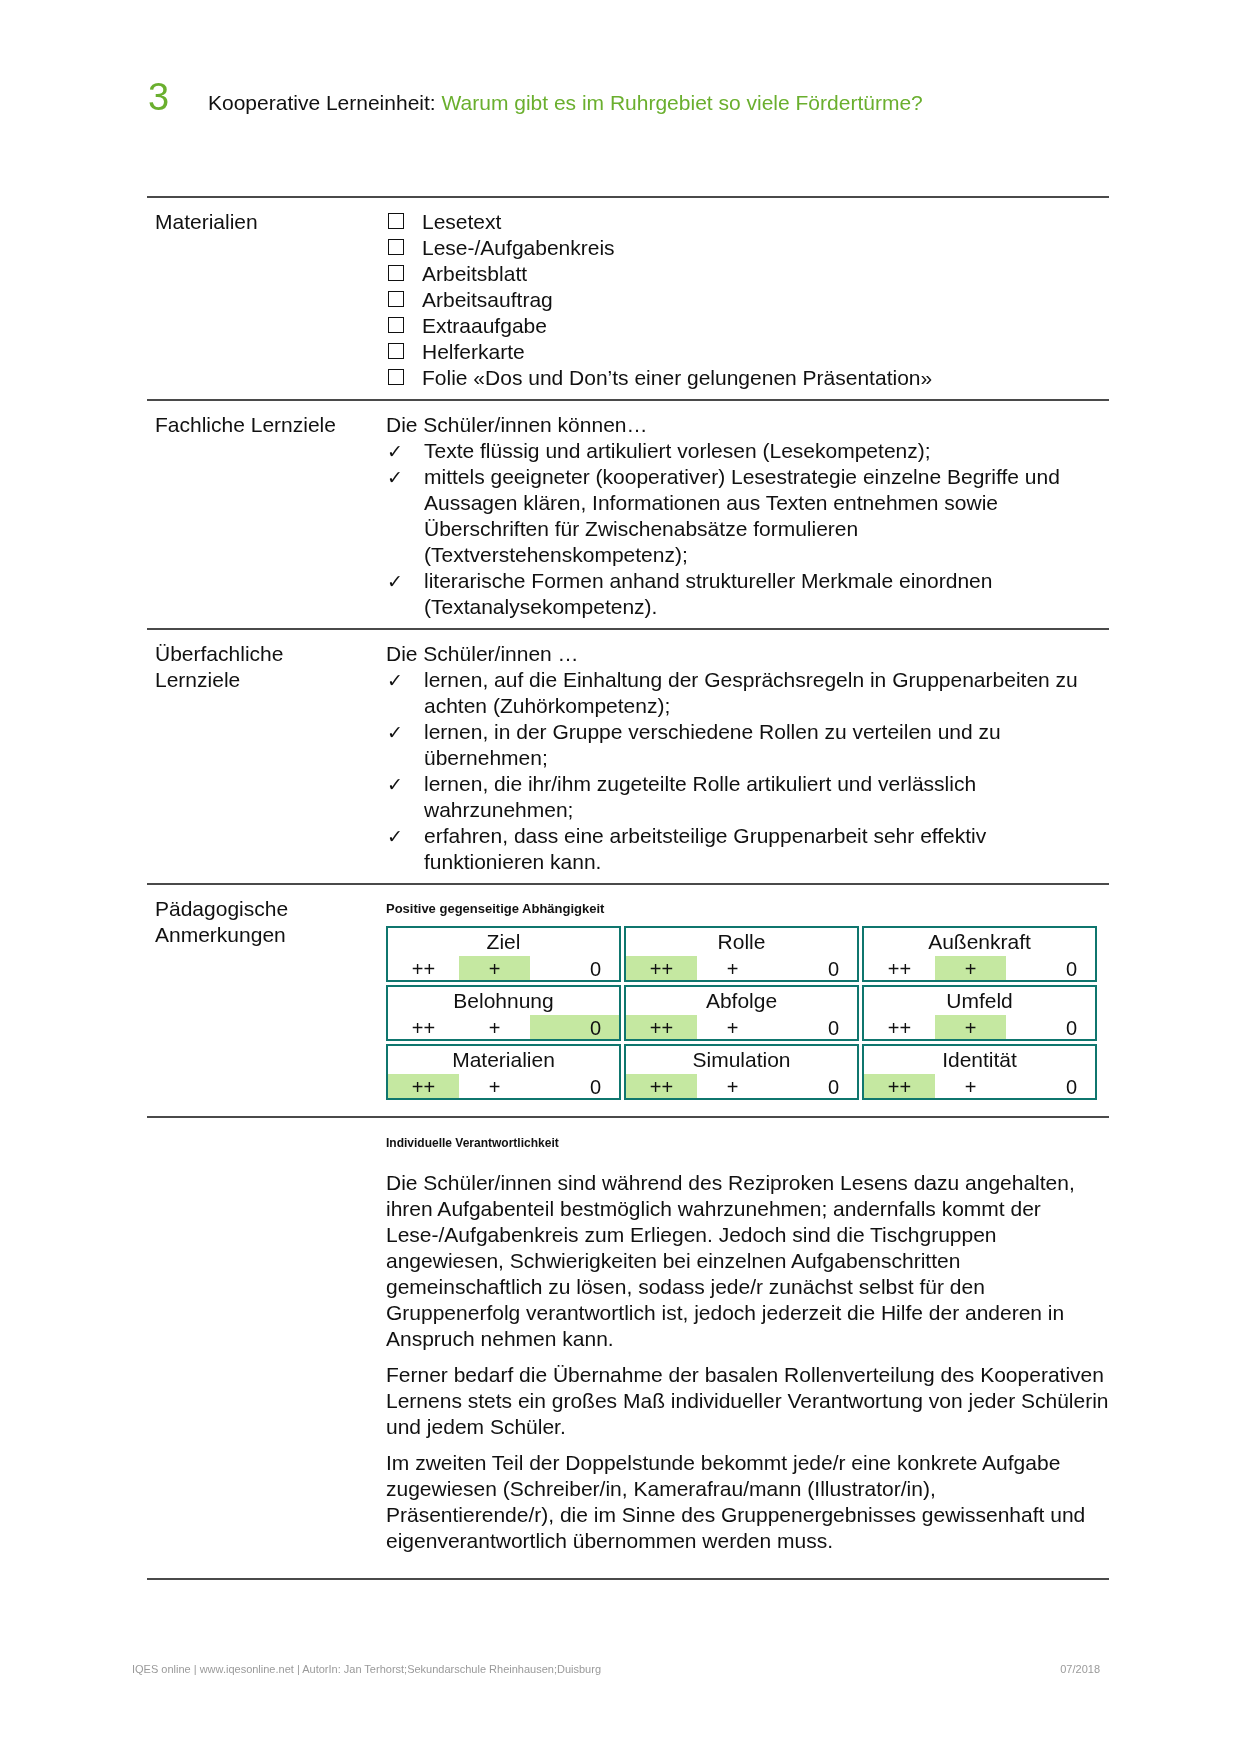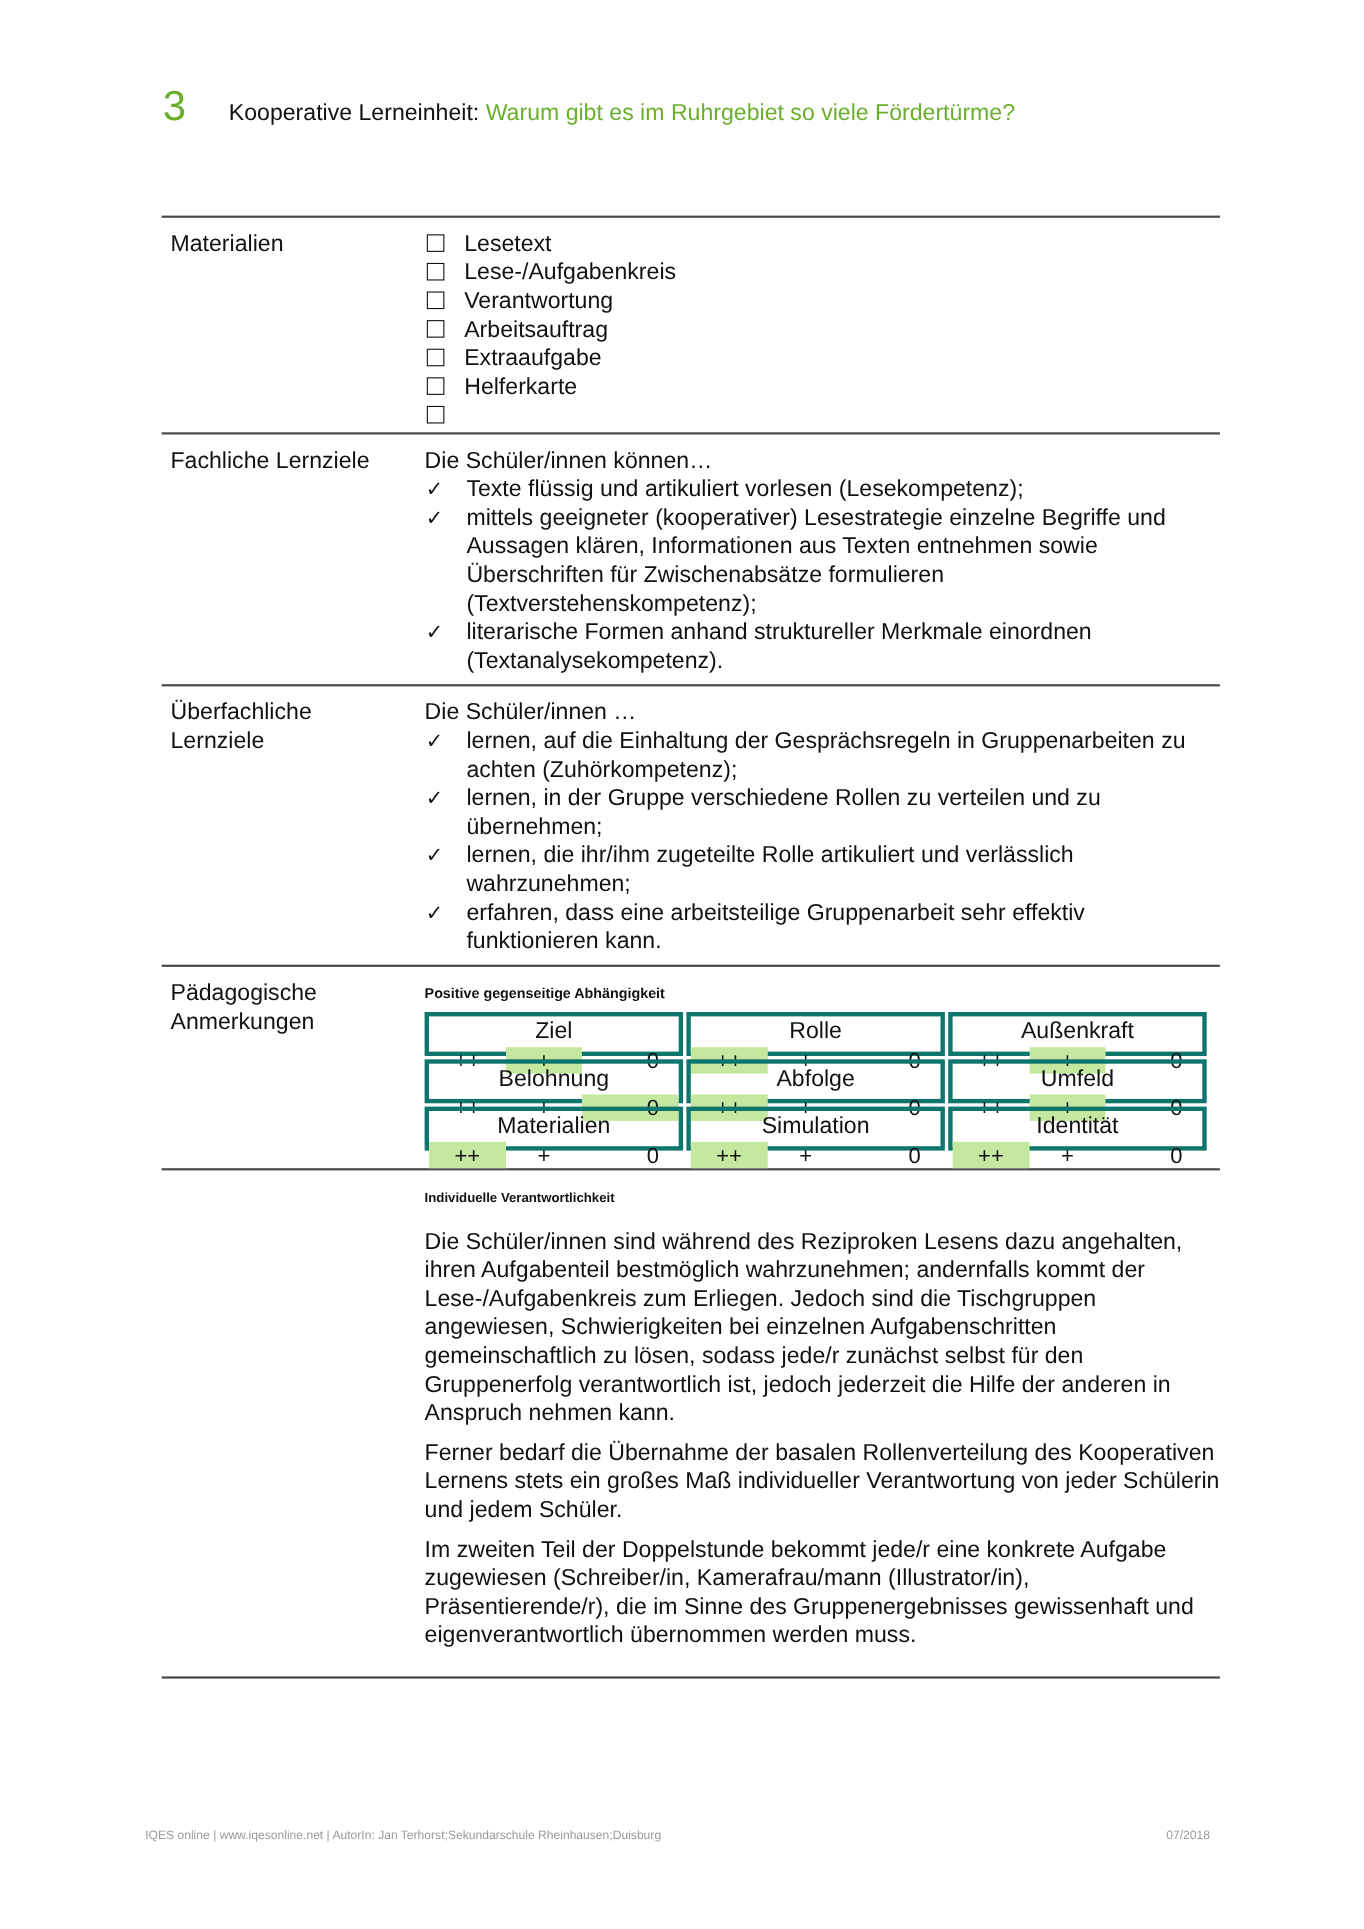--- a/index.html
+++ b/index.html
@@ -40,22 +40,22 @@
       display: inline-block; width: 20px; margin: 0 17px 0 1px; flex: none;
       font-family: "DejaVu Sans", sans-serif; font-size: 19px;
     }
     .bold-title { font-weight: bold; font-size: 13px; margin-bottom: 4px; }
 
     .grid {
       display: grid; grid-template-columns: repeat(3, 1fr); gap: 3px;
       width: 711px; margin-bottom: 8px;
     }
     .cell {
-      border: 4px solid #0f766e; box-sizing: border-box; height: 40px;
-      display: flex; flex-direction: column;
+      border: 2px solid #0f766e; box-sizing: border-box; height: 56px;
+      display: flex; flex-direction: column; justify-content: flex-end;
     }
     .cell-title { text-align: center; font-size: 21px; height: 28px; line-height: 28px; }
     .cell-levels { display: flex; height: 24px; }
     .lvl { flex: 1; text-align: center; font-size: 20px; line-height: 26px; }
     .lvl.zero { text-align: right; padding-right: 18px; }
     .lvl.sel { background: #c5e8a1; }
 
     .para { margin: 0 0 10px 0; }
     .indiv-row .col-content { padding-top: 12px; padding-bottom: 14px; }
     .indiv-title { font-weight: bold; font-size: 12px; margin-bottom: 14px; }
@@ -85,36 +85,37 @@
           <li>
             <span class="box"></span>
             <span>Lesetext</span>
           </li>
           <li>
             <span class="box"></span>
             <span>Lese-/Aufgabenkreis</span>
           </li>
           <li>
             <span class="box"></span>
-            <span>Verantwortung</span>
+            <span>Arbeitsblatt</span>
           </li>
           <li>
             <span class="box"></span>
             <span>Arbeitsauftrag</span>
           </li>
           <li>
             <span class="box"></span>
             <span>Extraaufgabe</span>
           </li>
           <li>
             <span class="box"></span>
             <span>Helferkarte</span>
           </li>
           <li>
             <span class="box"></span>
+            <span>Folie «Dos und Don’ts einer gelungenen Präsentation»</span>
           </li>
         </ul>
     </div>
   </div>
 
   <div class="row">
     <div class="col-label">Fachliche Lernziele</div>
     <div class="col-content">
       <div>Die Schüler/innen können…</div>
       <ul class="check-list" id="fach-list">

